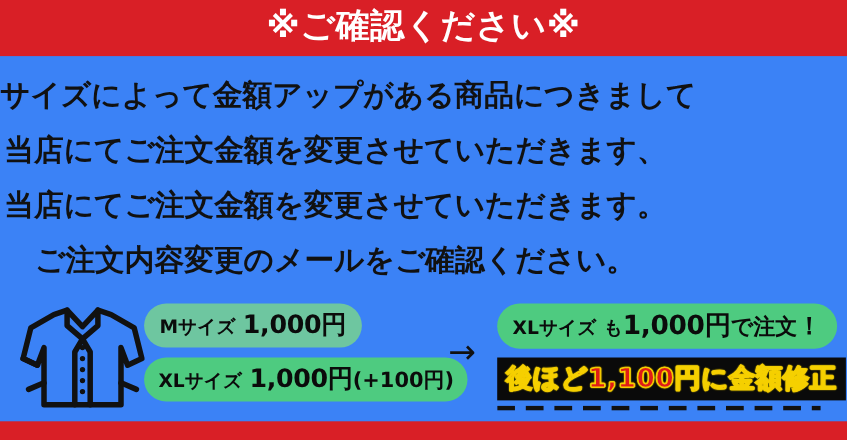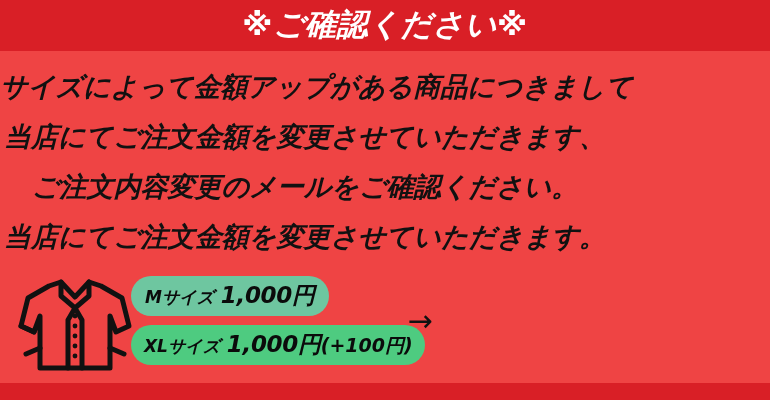--- a/index.html
+++ b/index.html
@@ -7,24 +7,23 @@
     padding: 0;
     background: #ffffff;
   }
   body {
     font-family: "DejaVu Sans", "Liberation Sans", sans-serif;
   }
   .banner {
     position: relative;
     width: 770px;
     height: 400px;
-    background: #ef4444;
+    background: #3b82f6;
     overflow: hidden;
     box-sizing: border-box;
-    font-style: italic;
   }
 
   
   .header-bar {
     position: absolute;
     left: 0;
     top: 0;
     width: 770px;
     height: 51px;
     background: #d91f26;
@@ -192,22 +191,22 @@
 <body>
 
 <div class="banner">
 
   <div class="header-bar"></div>
   <div class="header-title">※ご確認ください※</div>
 
   <div class="copy">
     <div class="copy-line">サイズによって金額アップがある商品につきまして</div>
     <div class="copy-line">当店にてご注文金額を変更させていただきます、</div>
+    <div class="copy-line">当店にてご注文金額を変更させていただきます。</div>
     <div class="copy-line">ご注文内容変更のメールをご確認ください。</div>
-    <div class="copy-line">当店にてご注文金額を変更させていただきます。</div>
   </div>
 
   <div class="compare">
 
     <div class="shirt-icon">
       <svg viewBox="0 0 118 104" width="118" height="104" aria-hidden="true">
         <g fill="none" stroke="#111111" stroke-width="5" stroke-linejoin="round" stroke-linecap="round">
           <path d="M45 12 L33 16 L12 28 L5 56 L18 62 L24 46 L24 98 L94 98 L94 46 L100 62 L113 56 L106 28 L85 16 L73 12"></path>
           <path d="M45 12 L59 27 L73 12 L73 26 L59 38 L45 26 Z"></path>
           <path d="M5 56 L18 62"></path>
@@ -232,18 +231,28 @@
         <span class="price">1,000円</span>
       </div>
       <div class="badge badge-xl">
         <span class="sz">XLサイズ</span>
         <span class="price">1,000円</span><span class="sub">(+100円)</span>
       </div>
     </div>
 
     <div class="arrow">→</div>
 
+    <div class="right-col">
+      <div class="badge badge-order">
+        <span class="sz">XLサイズ</span>
+        <span class="mo">も</span><span class="price">1,000円</span><span class="tail">で注文</span><span class="bang">！</span>
+      </div>
+      <div class="fix-note">
+        <span class="fix-note-text">後ほど1,100円に金額修正</span>
+      </div>
+      <div class="dashes"></div>
+    </div>
 
   </div>
 
   <div class="footer-bar"></div>
 
 </div>
 
 </body></html>

